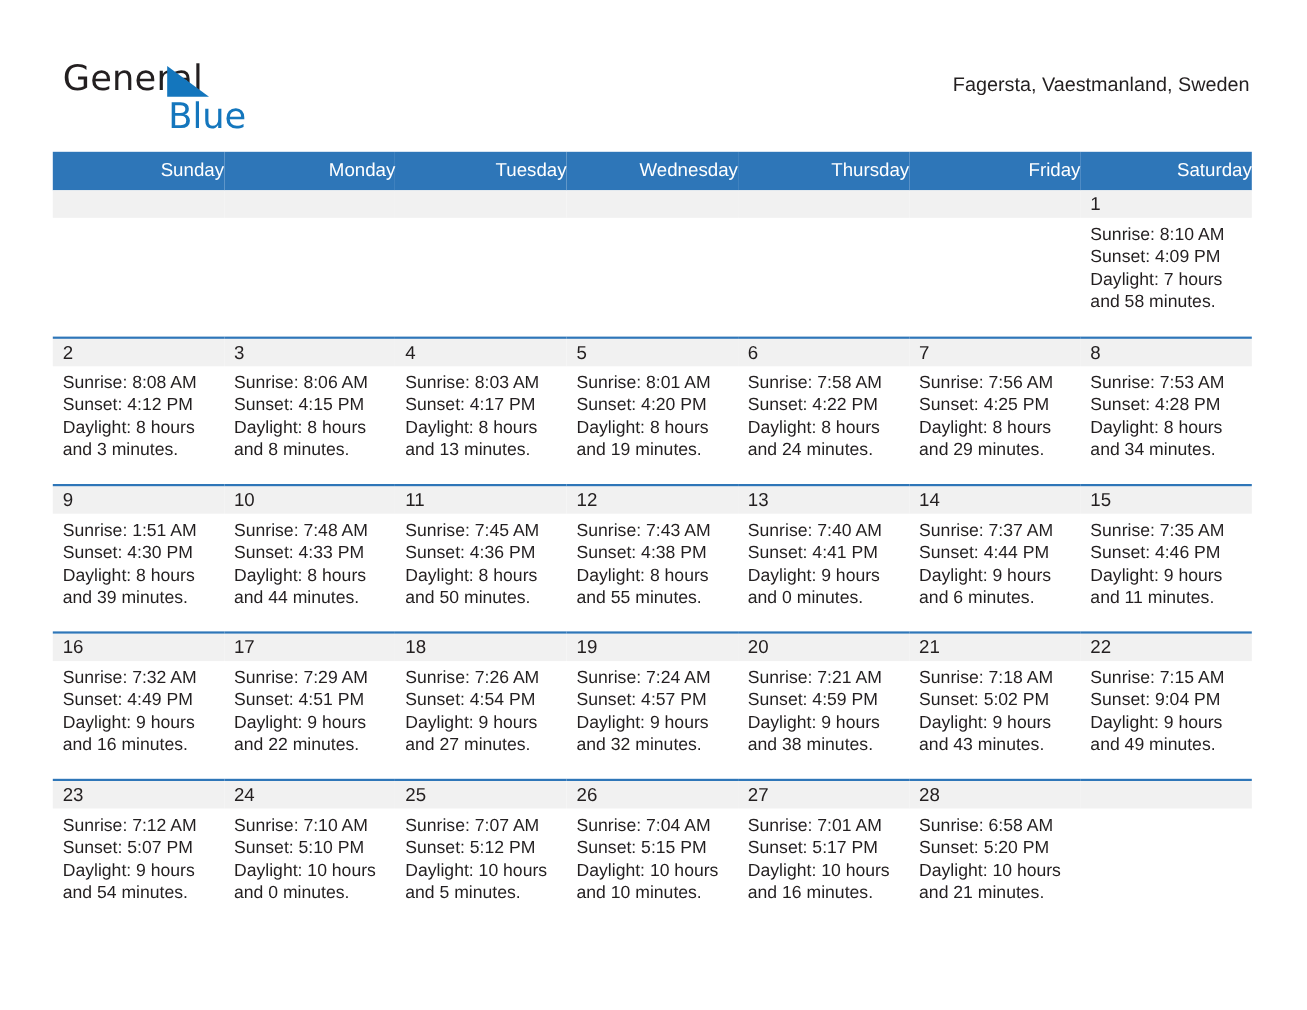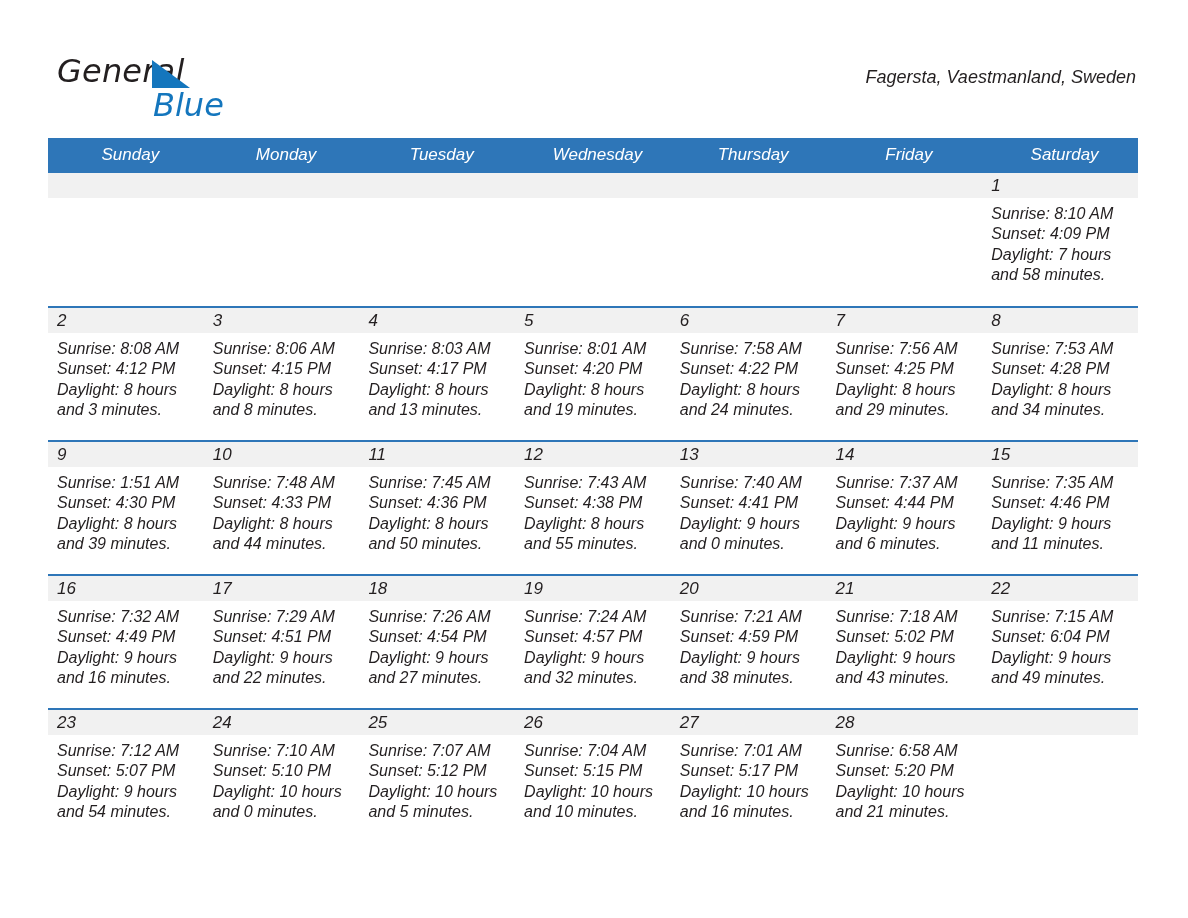--- a/index.html
+++ b/index.html
@@ -12,21 +12,20 @@
     height: 918px;
     font-family: "Liberation Sans", sans-serif;
     color: #231f20;
     overflow: hidden;
   }
   .page {
     position: relative;
     width: 1188px;
     height: 918px;
     box-sizing: border-box;
-    font-style: italic;
   }
 
   
   .header {
     display: flex;
     align-items: flex-start;
     justify-content: space-between;
     padding: 48px 52px 0 57px;
     box-sizing: border-box;
   }
@@ -86,21 +85,21 @@
     margin: 18px 50px 0 48px;
     width: 1090px;
     border-collapse: collapse;
     table-layout: fixed;
   }
   .calendar th {
     background: #2e76b8;
     color: #ffffff;
     font-weight: 400;
     font-size: 17px;
-    text-align: center;
+    text-align: right;
     padding: 7px 0 8px 9px;
     line-height: 20px;
   }
   .calendar td {
     vertical-align: top;
     padding: 0;
     border-top: 2px solid #2e76b8;
     height: 134px;
     box-sizing: border-box;
   }
@@ -371,21 +370,21 @@
               <div>Sunrise: 7:18 AM</div>
               <div>Sunset: 5:02 PM</div>
               <div>Daylight: 9 hours</div>
               <div>and 43 minutes.</div>
             </div>
           </td>
           <td>
             <div class="daynum">22</div>
             <div class="details">
               <div>Sunrise: 7:15 AM</div>
-              <div>Sunset: 6:04 PM</div>
+              <div>Sunset: 9:04 PM</div>
               <div>Daylight: 9 hours</div>
               <div>and 49 minutes.</div>
             </div>
           </td>
         </tr>
         <tr>
           <td>
             <div class="daynum">23</div>
             <div class="details">
               <div>Sunrise: 7:12 AM</div>

